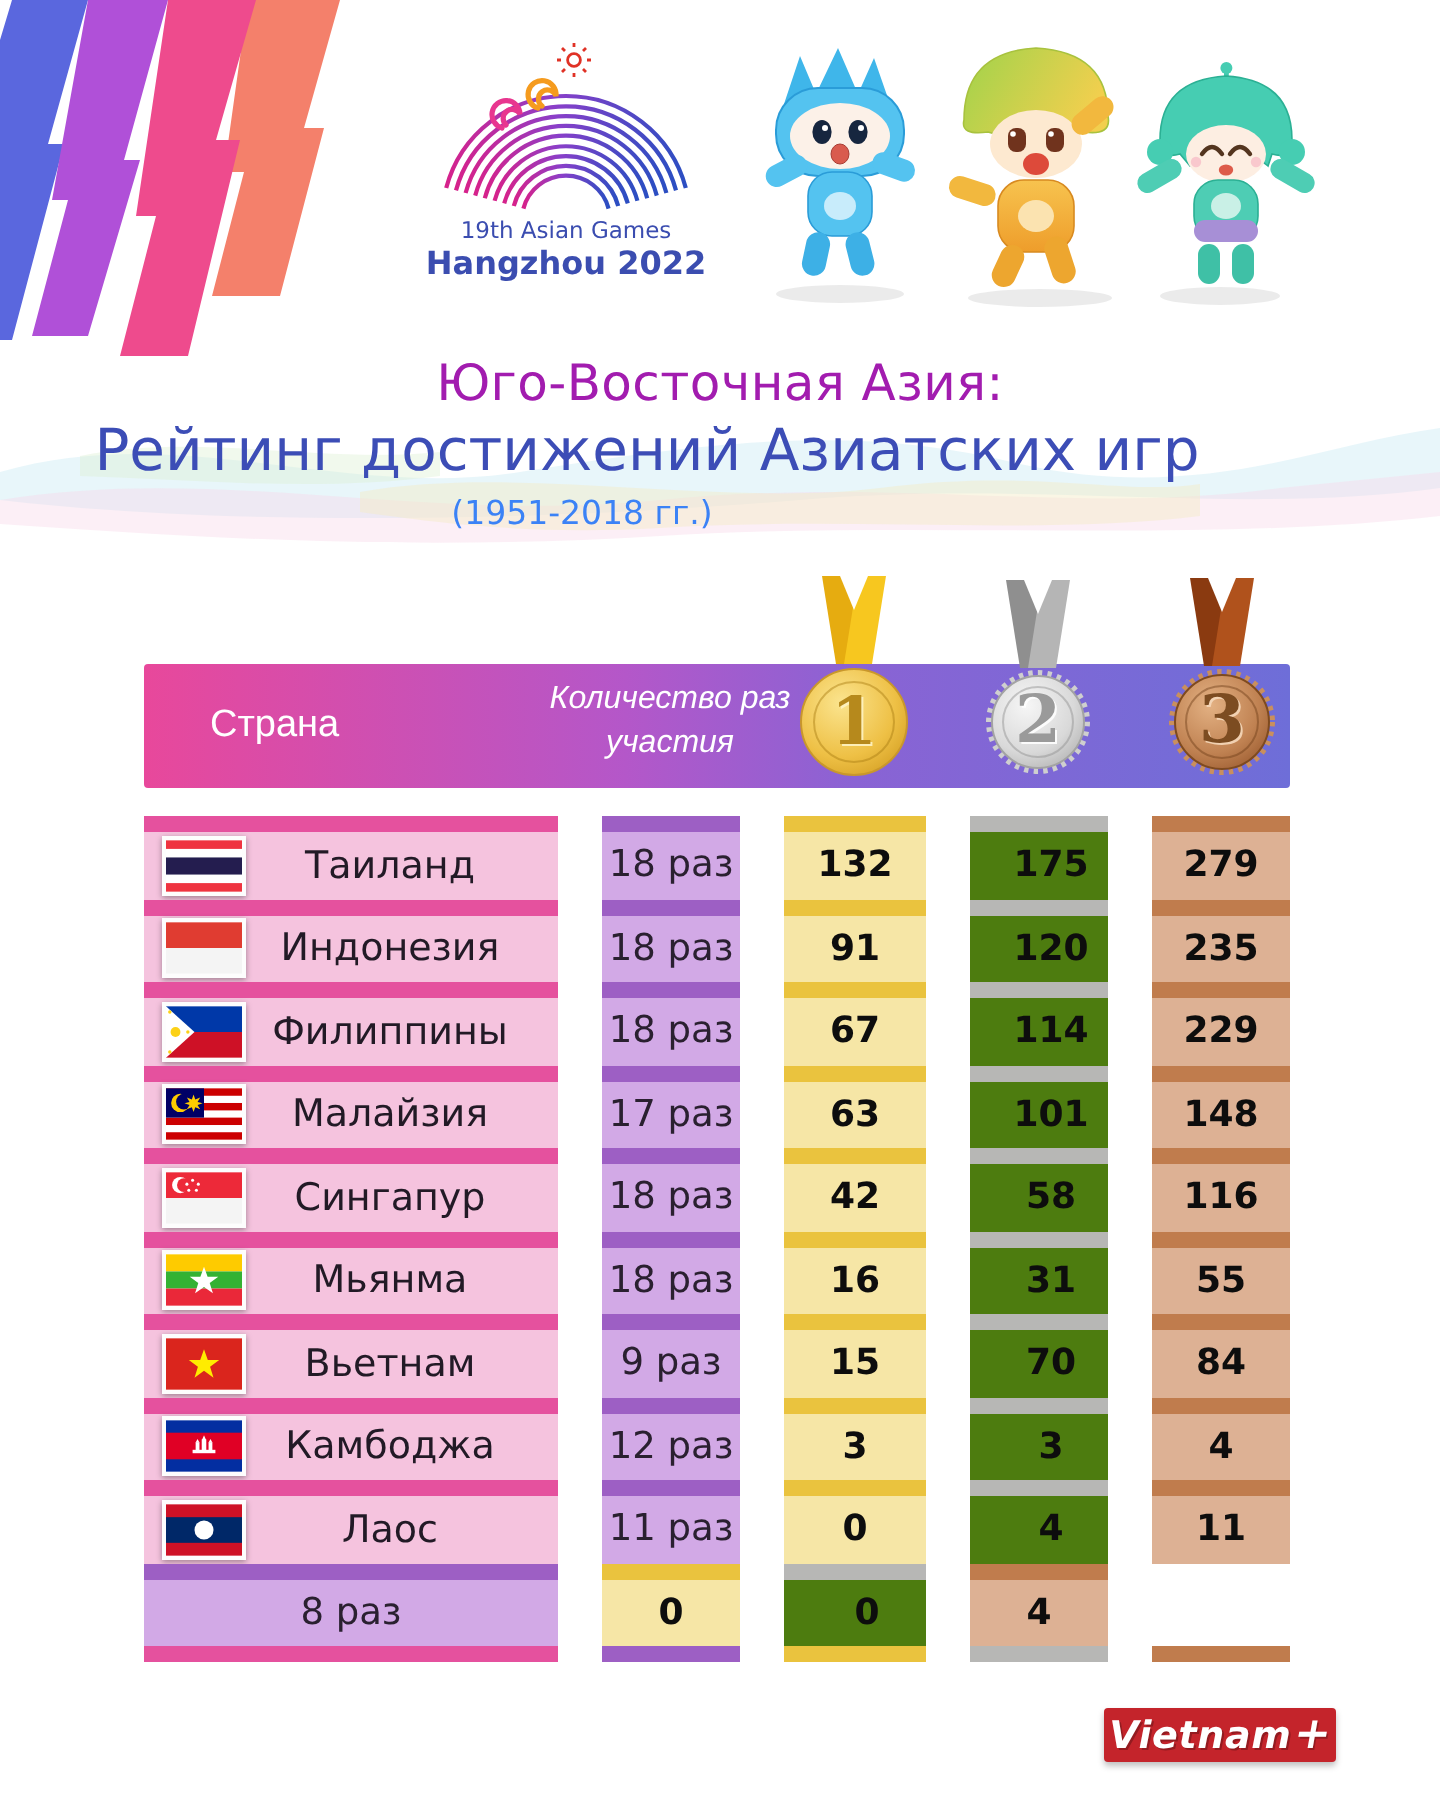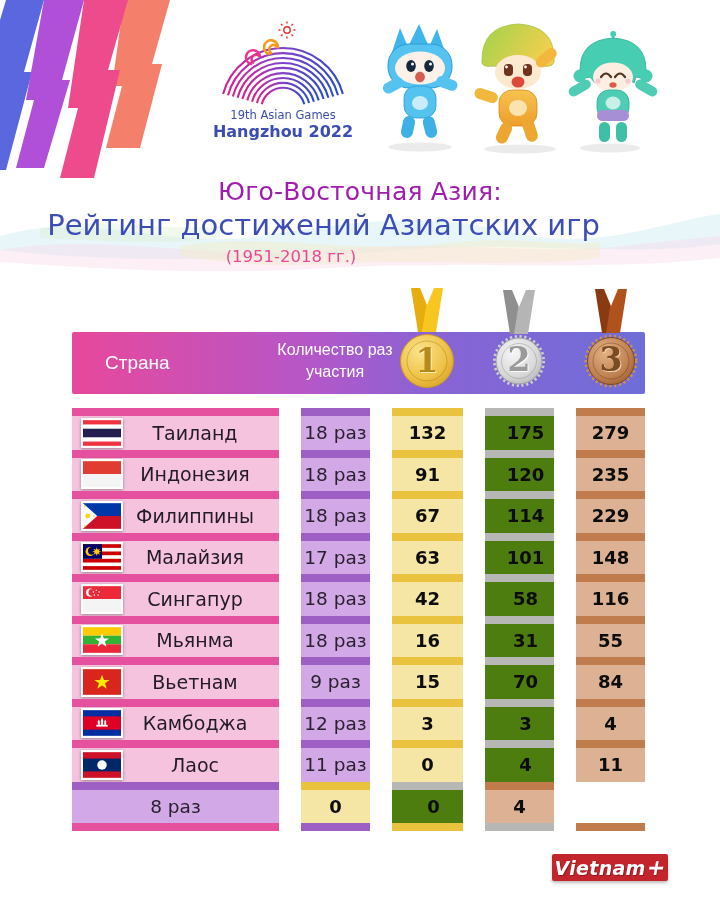--- a/index.html
+++ b/index.html
@@ -15,27 +15,27 @@
   
   #mascots{left:372px;top:12px;}
   
   #waves{left:0;top:188px;}
   
   .title1{left:0;top:177px;width:720px;text-align:center;
           font-family:"DejaVu Sans",sans-serif;font-size:25px;color:#a21caf;letter-spacing:.2px;}
   .title2{left:0;top:208px;width:647px;text-align:center;
           font-family:"DejaVu Sans",sans-serif;font-size:29px;color:#3c4db6;}
   .subtitle{left:0;top:247px;width:582px;text-align:center;
-          font-family:"DejaVu Sans",sans-serif;font-size:16.5px;color:#ec4899;}
+          font-family:"DejaVu Sans",sans-serif;font-size:16.5px;color:#3b82f6;}
   
   .hdr-bar{left:72px;top:332px;width:573px;height:62px;border-radius:2px;
            background:linear-gradient(90deg,#e8489b 0%,#b457c9 42%,#8a63d4 62%,#6e6ed8 100%);}
   .hdr-country{left:105px;top:352px;color:#fff;font-size:19px;}
   .hdr-part{left:255px;top:339px;width:160px;text-align:center;color:#fff;
-            font-size:16px;line-height:1.35;}
+            font-size:16px;line-height:1.35;font-style:italic;}
   .medal{width:64px;height:106px;}
   #medal-gold{left:395px;top:288px;}
   #medal-silver{left:487px;top:290px;}
   #medal-bronze{left:579px;top:289px;}
   .medal-num{font-family:"DejaVu Serif",serif;font-size:33px;font-weight:bold;}
   
   #grid{left:72px;top:408px;width:573px;}
   .row{display:grid;grid-template-columns:207px 69px 71px 69px 69px;column-gap:22px;}
   .cell{height:33.5px;border-top:8px solid;display:flex;align-items:center;justify-content:center;}
   .row.closing .cell{height:0;}

